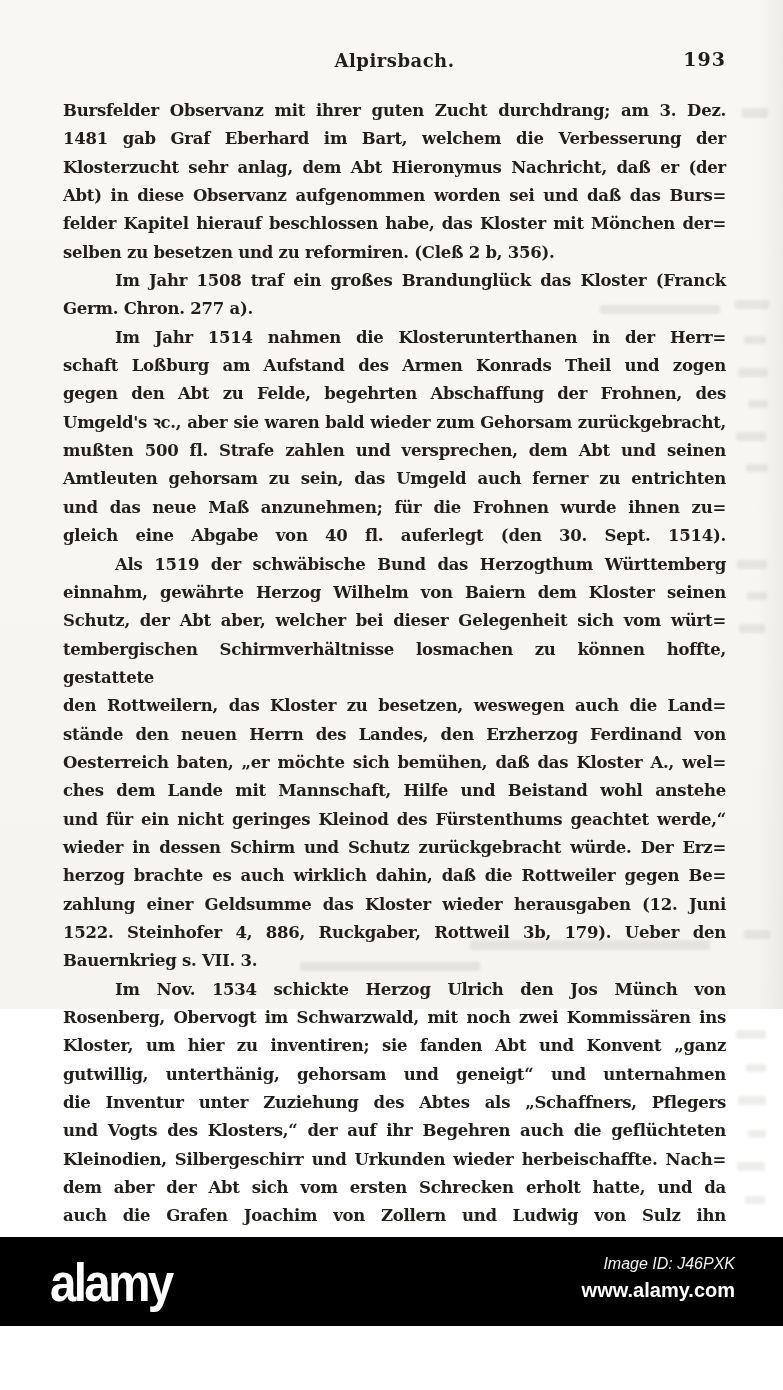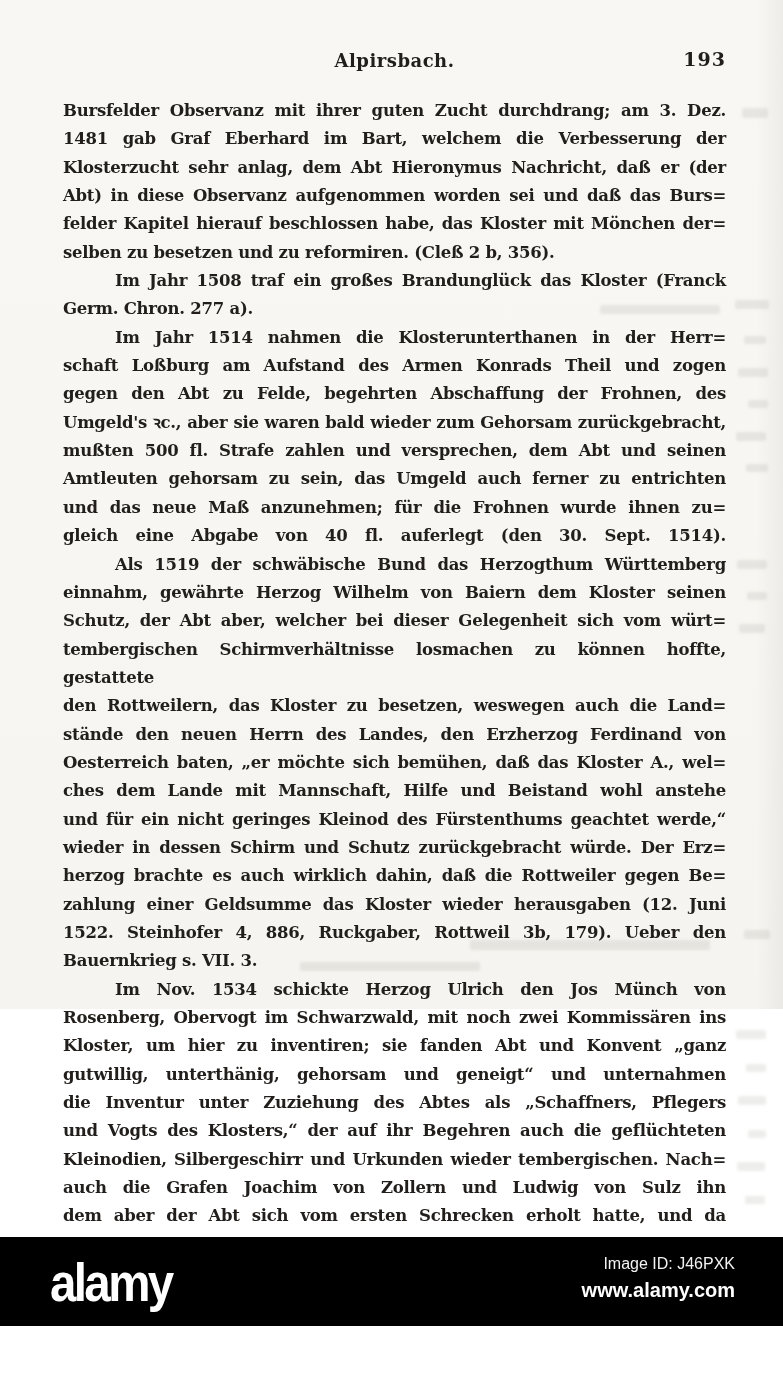--- a/index.html
+++ b/index.html
@@ -61,21 +61,21 @@
     position:absolute; left:50px; top:14px;
     font-family:"Liberation Sans", sans-serif;
     font-weight:700; font-size:54px; letter-spacing:-3px;
     transform:scaleX(0.88); transform-origin:left center;
     color:#ffffff;
   }
   .bar-right {
     position:absolute; right:48px; top:18px; text-align:right;
     font-family:"Liberation Sans", sans-serif;
   }
-  .image-id { font-size:16px; font-weight:400; color:#f2f2f2; }
+  .image-id { font-size:16px; font-weight:400; color:#f2f2f2;font-style:italic; }
   .site-url { font-size:20px; font-weight:700; margin-top:6px; color:#ffffff; }
 </style>
 </head>
 <body>
 
 <div class="scan">
 
   <div class="page-header">
     <span class="running-title">Alpirsbach.</span>
     <span class="page-number">193</span>
@@ -111,23 +111,23 @@
       <div class="line">herzog brachte es auch wirklich dahin, daß die Rottweiler gegen Be=</div>
       <div class="line">zahlung einer Geldsumme das Kloster wieder herausgaben (12. Juni</div>
       <div class="line">1522. Steinhofer 4, 886, Ruckgaber, Rottweil 3b, 179). Ueber den</div>
       <div class="line end">Bauernkrieg s. VII. 3.</div>
       <div class="line indent">Im Nov. 1534 schickte Herzog Ulrich den Jos Münch von</div>
       <div class="line">Rosenberg, Obervogt im Schwarzwald, mit noch zwei Kommissären ins</div>
       <div class="line">Kloster, um hier zu inventiren; sie fanden Abt und Konvent „ganz</div>
       <div class="line">gutwillig, unterthänig, gehorsam und geneigt“ und unternahmen</div>
       <div class="line">die Inventur unter Zuziehung des Abtes als „Schaffners, Pflegers</div>
       <div class="line">und Vogts des Klosters,“ der auf ihr Begehren auch die geflüchteten</div>
-      <div class="line">Kleinodien, Silbergeschirr und Urkunden wieder tembergischen. Nach=</div>
+      <div class="line">Kleinodien, Silbergeschirr und Urkunden wieder herbeischaffte. Nach=</div>
+      <div class="line">dem aber der Abt sich vom ersten Schrecken erholt hatte, und da</div>
       <div class="line">auch die Grafen Joachim von Zollern und Ludwig von Sulz ihn</div>
-      <div class="line">dem aber der Abt sich vom ersten Schrecken erholt hatte, und da</div>
       <div class="line">dazu unter Versprechung ihres Schutzes aufmunterten, protestirte er</div>
     </div>
 
   <div class="page-footer">
     <span class="imprint">Beschr. v. Württemb.  50. Heft.  Oberamt Oberndorf.</span>
     <span class="sheet-no">13</span>
   </div>
 
   <i class="smudge" style="left:600px; top:305px; width:120px; height:9px;"></i>
   <i class="smudge" style="left:742px; top:108px; width:26px; height:10px;"></i>

